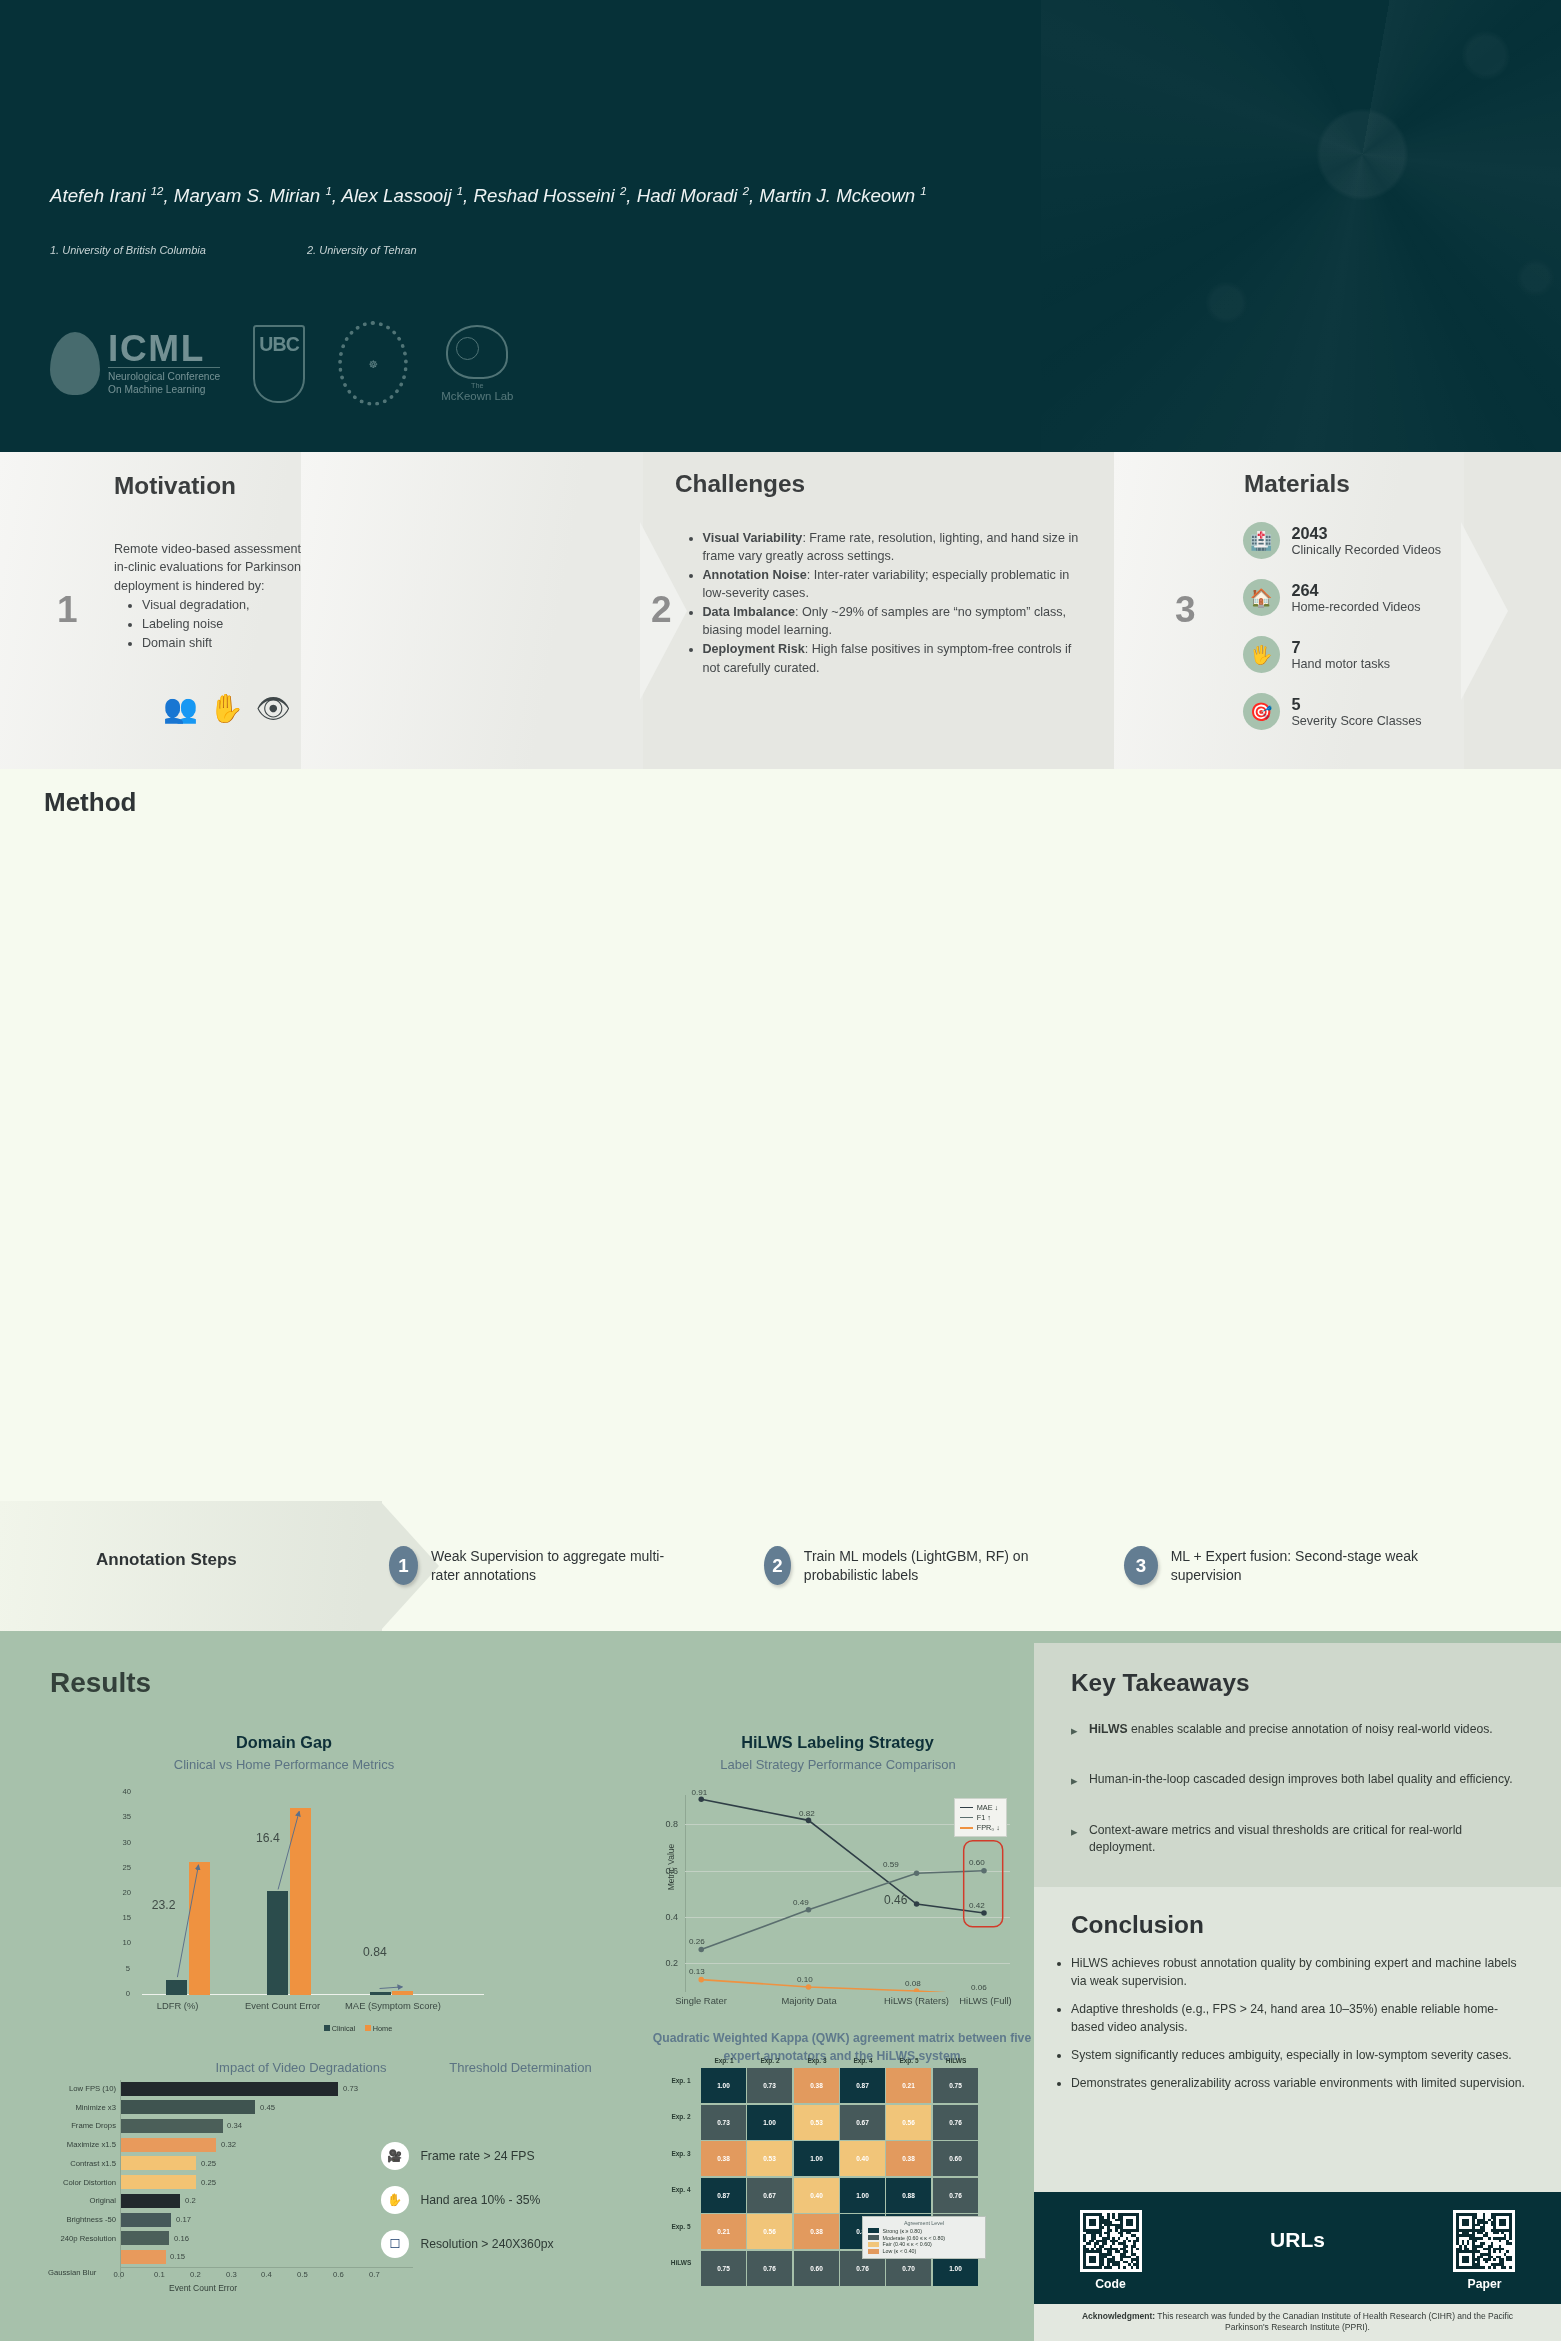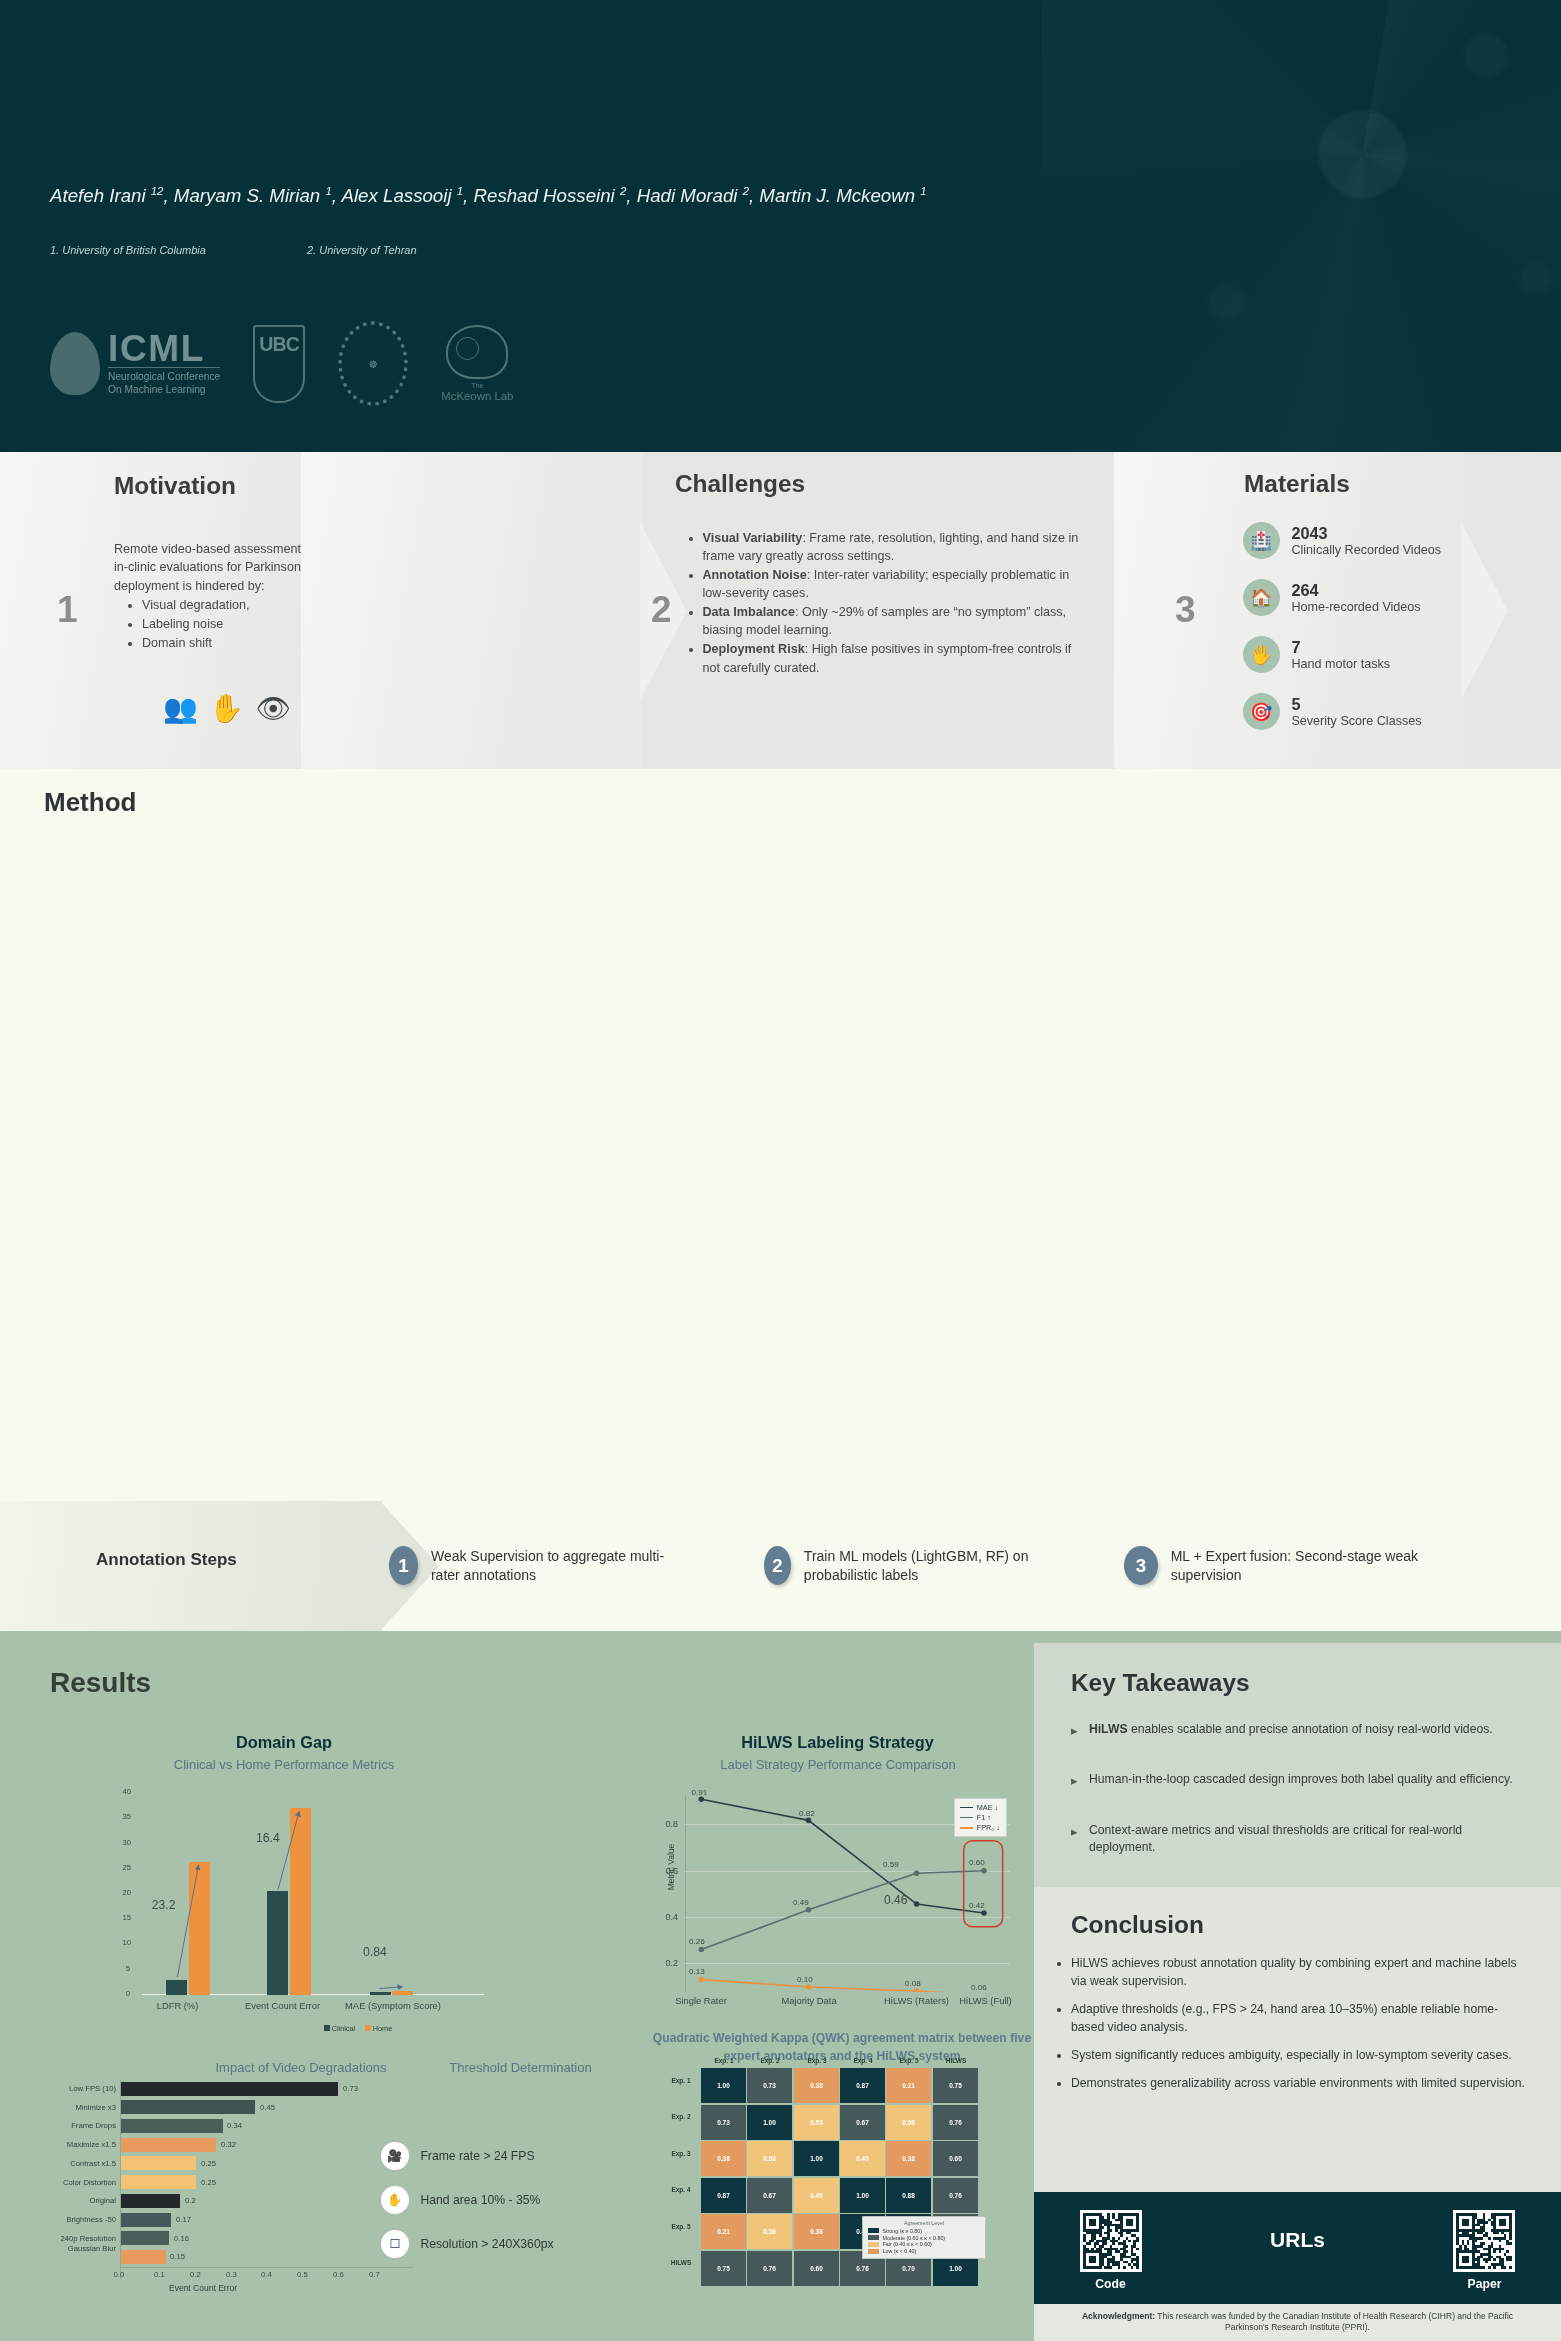--- a/index.html
+++ b/index.html
@@ -567,21 +567,21 @@
 
     <div class="hbar-lbl" style="left:-72px; top:4.1px;  width:68px; text-align:right;">Low FPS (10)</div>
     <div class="hbar-lbl" style="left:-72px; top:23px; width:68px; text-align:right;">Minimize x3</div>
     <div class="hbar-lbl" style="left:-72px; top:41px; width:68px; text-align:right;">Frame Drops</div>
     <div class="hbar-lbl" style="left:-72px; top:60px; width:68px; text-align:right;">Maximize x1.5</div>
     <div class="hbar-lbl" style="left:-72px; top:79px; width:68px; text-align:right;">Contrast x1.5</div>
     <div class="hbar-lbl" style="left:-72px; top:98px;width:68px; text-align:right;">Color Distortion</div>
     <div class="hbar-lbl" style="left:-72px; top:116px;width:68px; text-align:right;">Original</div>
     <div class="hbar-lbl" style="left:-72px; top:135px;width:68px; text-align:right;">Brightness -50</div>
     <div class="hbar-lbl" style="left:-72px; top:154px;width:68px; text-align:right;">240p Resolution</div>
-    <div class="hbar-lbl" style="left:-72px; top:164px;width:68px; text-align:right;">Gaussian Blur</div>
+    <div class="hbar-lbl" style="left:-72px; top:188px;width:68px; text-align:left;">Gaussian Blur</div>
 
     <div class="hbar-val" style="left:223px; top:4.1px;">0.73</div>
     <div class="hbar-val" style="left:140px; top:23px;">0.45</div>
     <div class="hbar-val" style="left:107px; top:41px;">0.34</div>
     <div class="hbar-val" style="left:101px; top:60px;">0.32</div>
     <div class="hbar-val" style="left:81px;  top:79px;">0.25</div>
     <div class="hbar-val" style="left:81px;  top:98px;">0.25</div>
     <div class="hbar-val" style="left:65px;  top:116px;">0.2</div>
     <div class="hbar-val" style="left:56px;  top:135px;">0.17</div>
     <div class="hbar-val" style="left:54px;  top:154px;">0.16</div>

